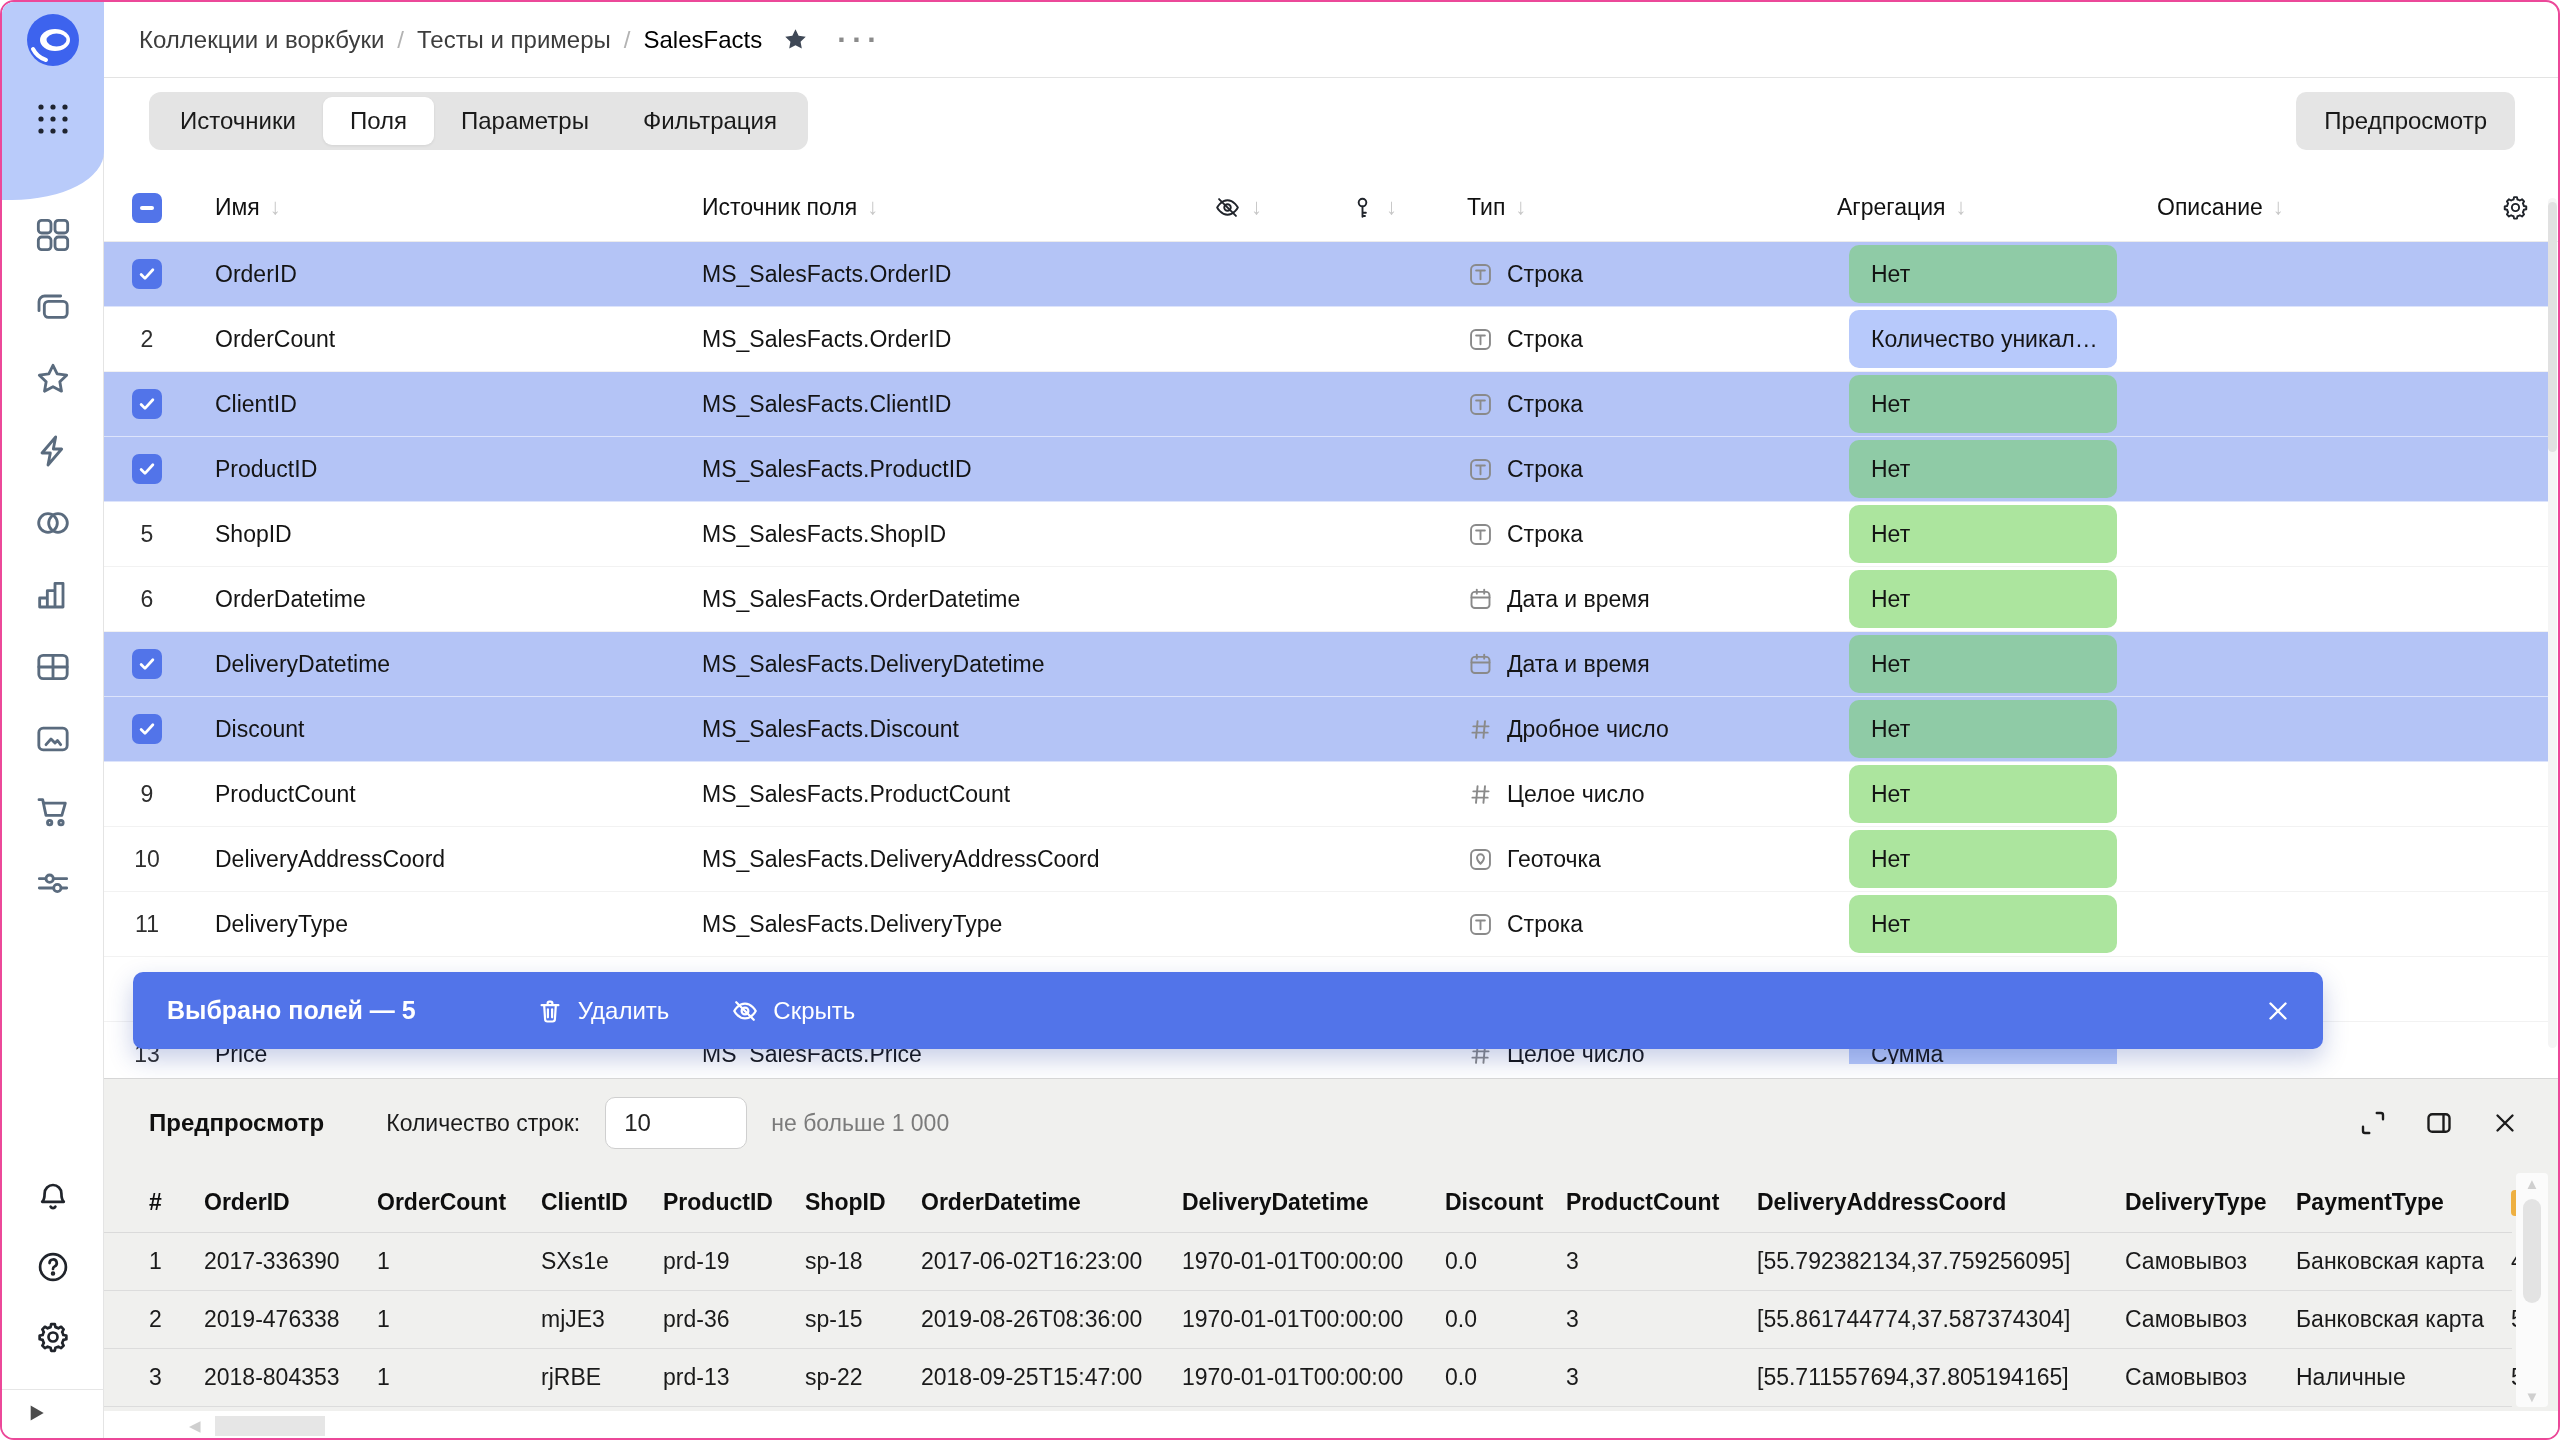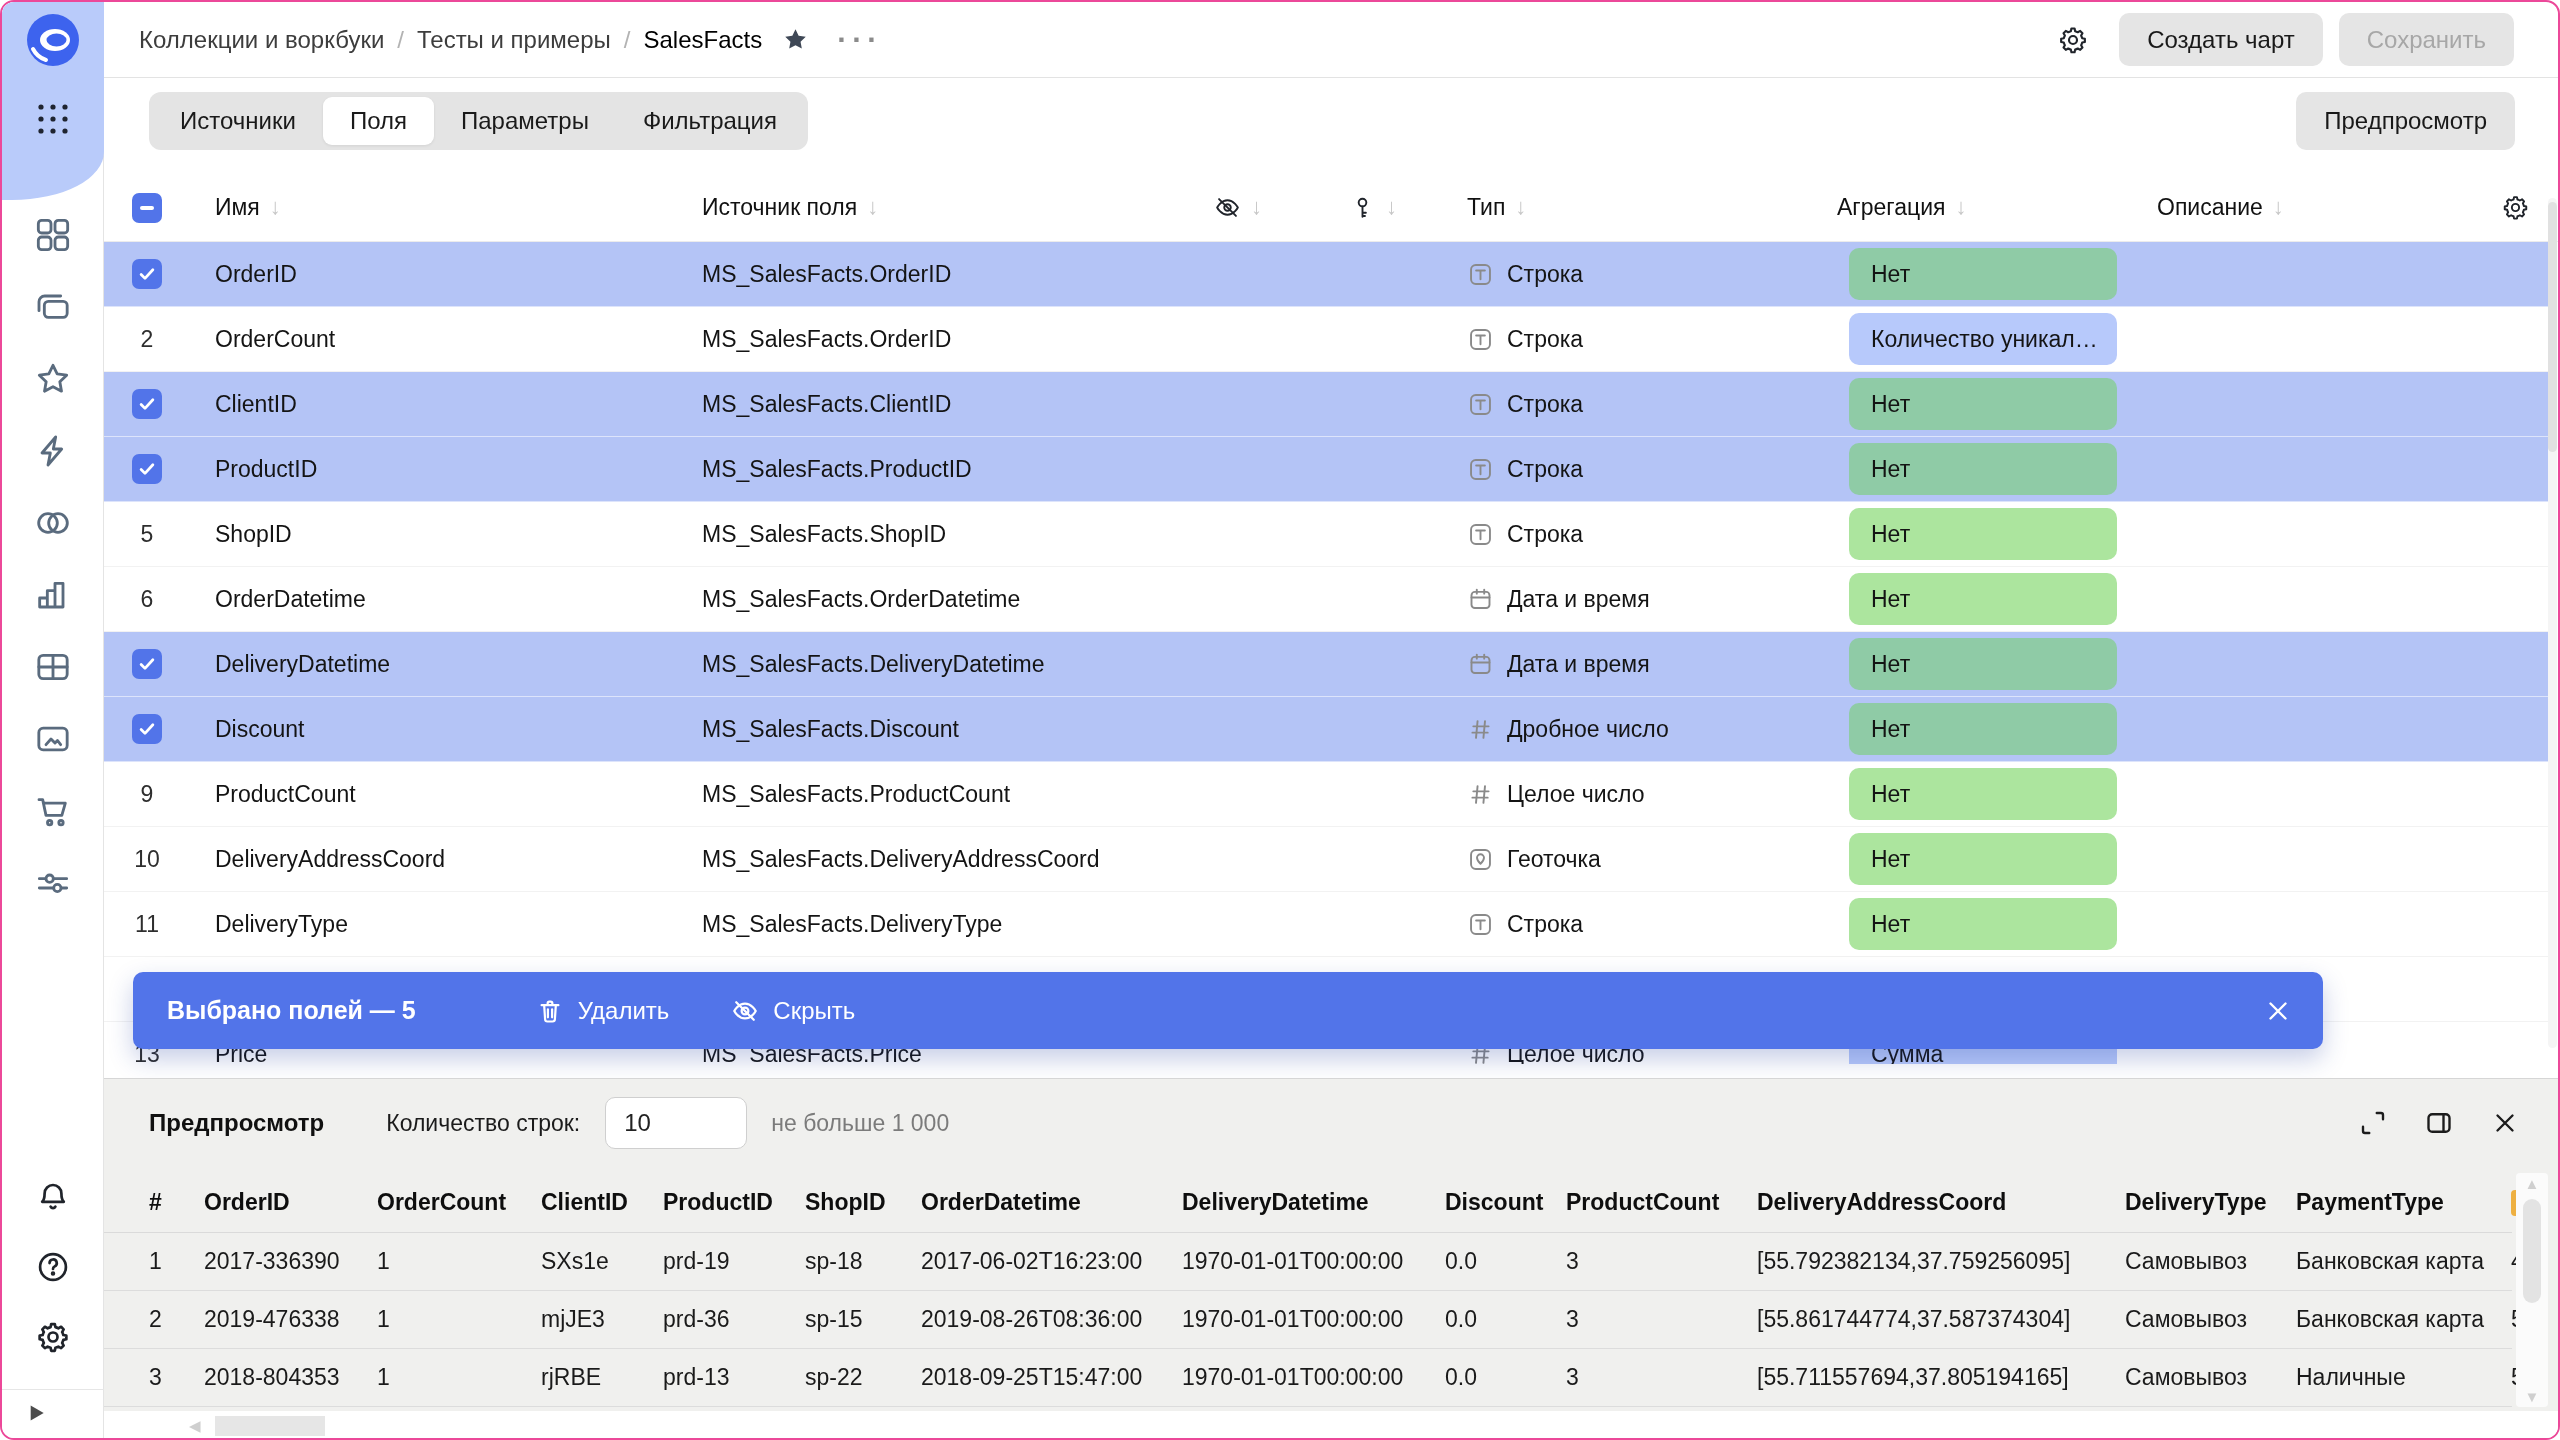--- a/index.html
+++ b/index.html
@@ -65,21 +65,21 @@
 .cb svg{width:22px;height:22px}
 .cbbar{width:14px;height:4px;background:#fff;border-radius:2px}
 .fields-body{position:absolute;top:240px;left:0;right:0;height:822px;overflow:hidden}
 .frow{height:65px;border-bottom:1px solid #f2f2f2;padding-left:28px;margin-right:14px;font-size:23px;color:#141414}
 .frow.sel{background:var(--row-sel,#b4c4f6);border-bottom-color:rgba(255,255,255,.55)}
 .rownum{display:inline-block;width:30px;text-align:center;color:#2e2e2e}
 .tcell{display:flex;align-items:center;gap:13px;color:#141414}
 .tico{width:27px;height:27px;color:#8a8a8a;flex:none}
 .tico svg{width:100%;height:100%;stroke:currentColor;fill:none;stroke-width:1.7;stroke-linecap:round;stroke-linejoin:round}
 .aggc{padding-left:12px}
-.pill{width:268px;height:52px;border-radius:10px;display:flex;align-items:center;padding:0 22px;white-space:nowrap;overflow:hidden;text-overflow:ellipsis}
+.pill{width:268px;height:58px;border-radius:10px;display:flex;align-items:center;padding:0 22px;white-space:nowrap;overflow:hidden;text-overflow:ellipsis}
 .pill.green{background:var(--pill-green,#ace59e)}
 .frow.sel .pill.green{background:var(--pill-green-sel,#8fcba6)}
 .pill.blue{background:var(--pill-blue,#b7c9fb)}
 .fields-vscroll{position:absolute;right:5px;top:196px;width:9px;height:850px;background:#f5f5f5;border-radius:5px}
 .fields-vscroll .thumb{position:absolute;top:4px;left:0;width:9px;height:250px;background:#e1e1e1;border-radius:5px}
 
 
 .selbar{position:absolute;top:970px;left:29px;width:2190px;height:77px;background:var(--accent,#5274e9);border-radius:10px;box-shadow:0 10px 24px rgba(30,60,160,.25);display:flex;align-items:center;color:#fff;z-index:20}
 .selbar .sel-label{font-size:25px;font-weight:bold;margin-left:34px}
 .sbtn{display:flex;align-items:center;gap:14px;font-size:24px}
@@ -214,28 +214,20 @@
         <span class="crumb">Коллекции и воркбуки</span>
         <span class="crumb-sep">/</span>
         <span class="crumb">Тесты и примеры</span>
         <span class="crumb-sep">/</span>
         <span class="crumb last">SalesFacts</span>
         <span class="star"><svg viewBox="0 0 24 24">
               <path d="M12 2.8l2.8 5.8 6.3.9-4.6 4.4 1.1 6.2L12 17.2l-5.6 2.9 1.1-6.2L2.9 9.5l6.3-.9z"></path>
             </svg></span>
         <span class="dots">···</span>
       </div>
-      <div class="tb-right">
-        <span class="tb-gear"><svg viewBox="0 0 24 24">
-              <path d="M10.8 3.4h2.4l.4 2a7 7 0 0 1 2 .8l1.8-1 1.7 1.7-1 1.8c.4.6.6 1.3.8 2l2 .4v2.4l-2 .4a7 7 0 0 1-.8 2l1 1.8-1.7 1.7-1.8-1a7 7 0 0 1-2 .8l-.4 2h-2.4l-.4-2a7 7 0 0 1-2-.8l-1.8 1-1.7-1.7 1-1.8a7 7 0 0 1-.8-2l-2-.4v-2.4l2-.4c.2-.7.4-1.4.8-2l-1-1.8 1.7-1.7 1.8 1a7 7 0 0 1 2-.8z"></path>
-              <circle cx="12" cy="12" r="3"></circle>
-            </svg></span>
-        <button class="btn">Создать чарт</button>
-        <button class="btn disabled">Сохранить</button>
-      </div>
     </header>
 
     <div class="toolbar">
       <div class="tabs">
         <span class="tab">Источники</span>
         <span class="tab active">Поля</span>
         <span class="tab">Параметры</span>
         <span class="tab">Фильтрация</span>
       </div>
       <div class="tools">

